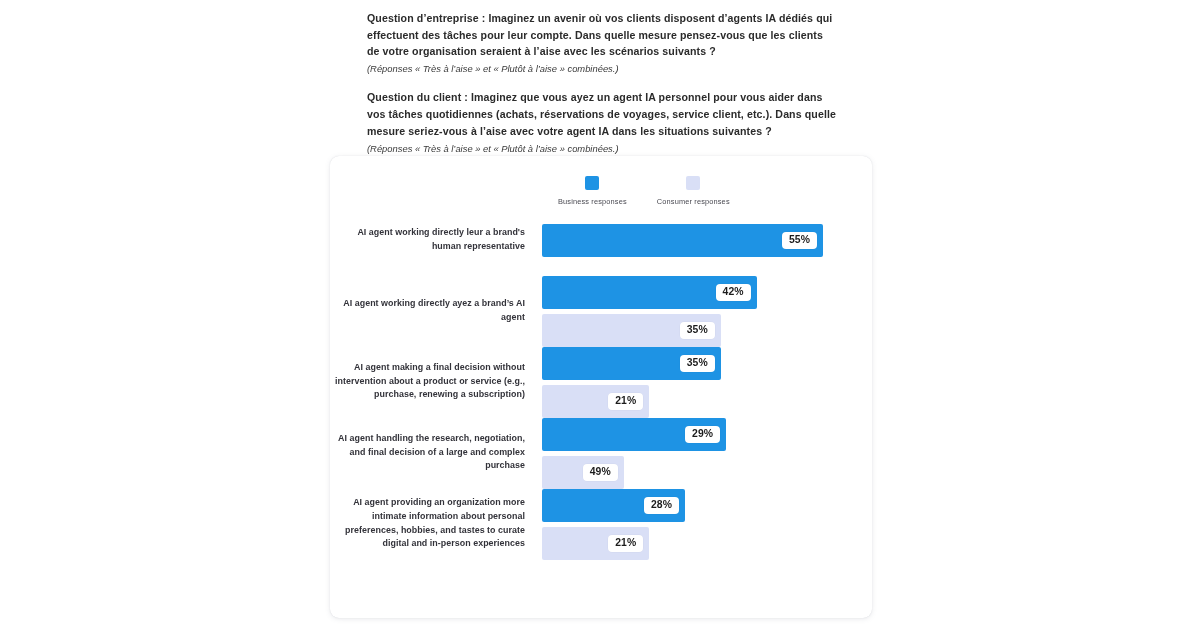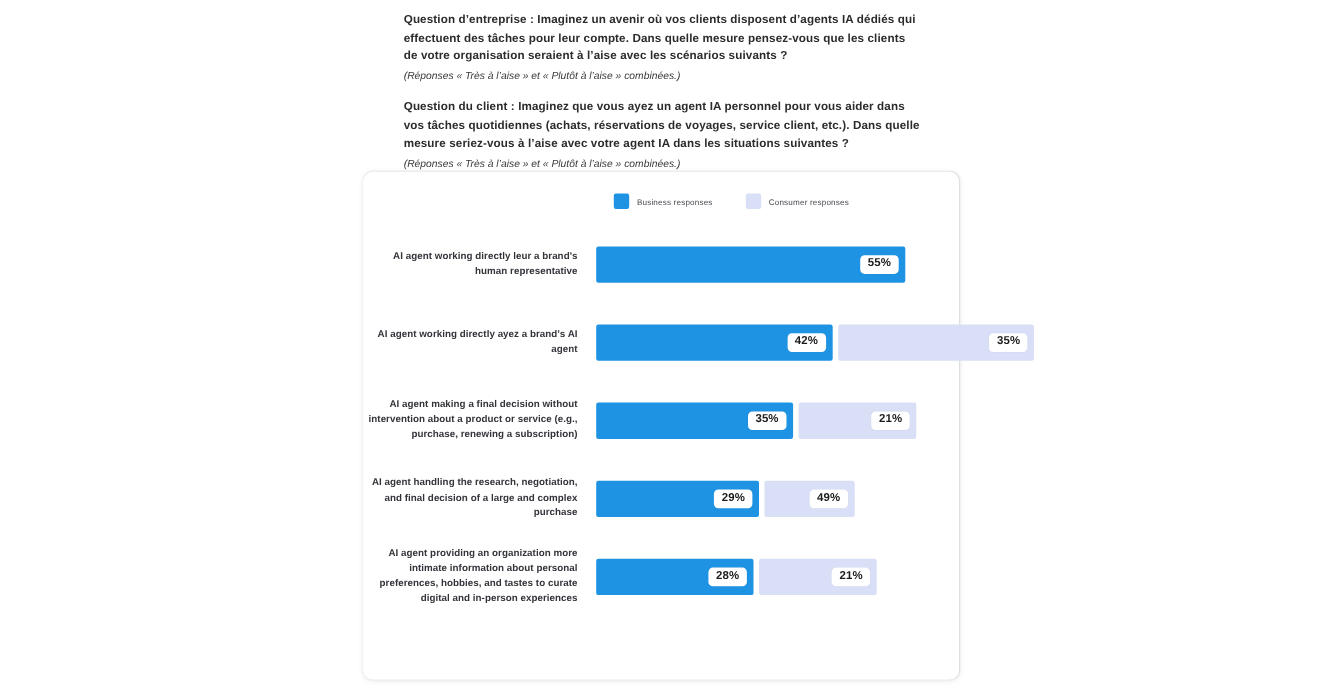--- a/index.html
+++ b/index.html
@@ -60,20 +60,21 @@
     left: 228px;
     top: 20px;
     display: flex;
     align-items: center;
     gap: 30px;
   }
   .legend-item {
     display: flex;
     align-items: center;
     gap: 7px;
+    flex-direction: column;
   }
   .legend-swatch {
     width: 14px;
     height: 14px;
     border-radius: 2px;
     flex: none;
   }
   .legend-label {
     font-size: 7.4px;
     color: #4a4a52;
@@ -102,21 +103,21 @@
     box-sizing: border-box;
     font-size: 8.9px;
     font-weight: bold;
     color: #33333a;
     line-height: 1.55;
     letter-spacing: 0.005em;
   }
   .bars {
     flex: 1;
     display: flex;
-    flex-direction: row;
+    flex-direction: column;
     gap: 5px;
     padding-top: 2px;
   }
   .bar-row {
     position: relative;
     height: 33px;
   }
   .bar {
     height: 33px;
     border-radius: 2px;
@@ -209,21 +210,21 @@
             <span class="bar-value">21%</span>
           </div>
         </div>
       </div>
     </div>
 
     <div class="group">
       <div class="group-label">AI agent handling the research, negotiation, and final decision of a large and complex purchase</div>
       <div class="bars">
         <div class="bar-row">
-          <div class="bar business" style="width: 148.19px;">
+          <div class="bar business" style="width: 148.19px; padding-left: 36px;">
             <span class="bar-value">29%</span>
           </div>
         </div>
         <div class="bar-row">
           <div class="bar consumer" style="width: 81.76px;">
             <span class="bar-value">49%</span>
           </div>
         </div>
       </div>
     </div>

